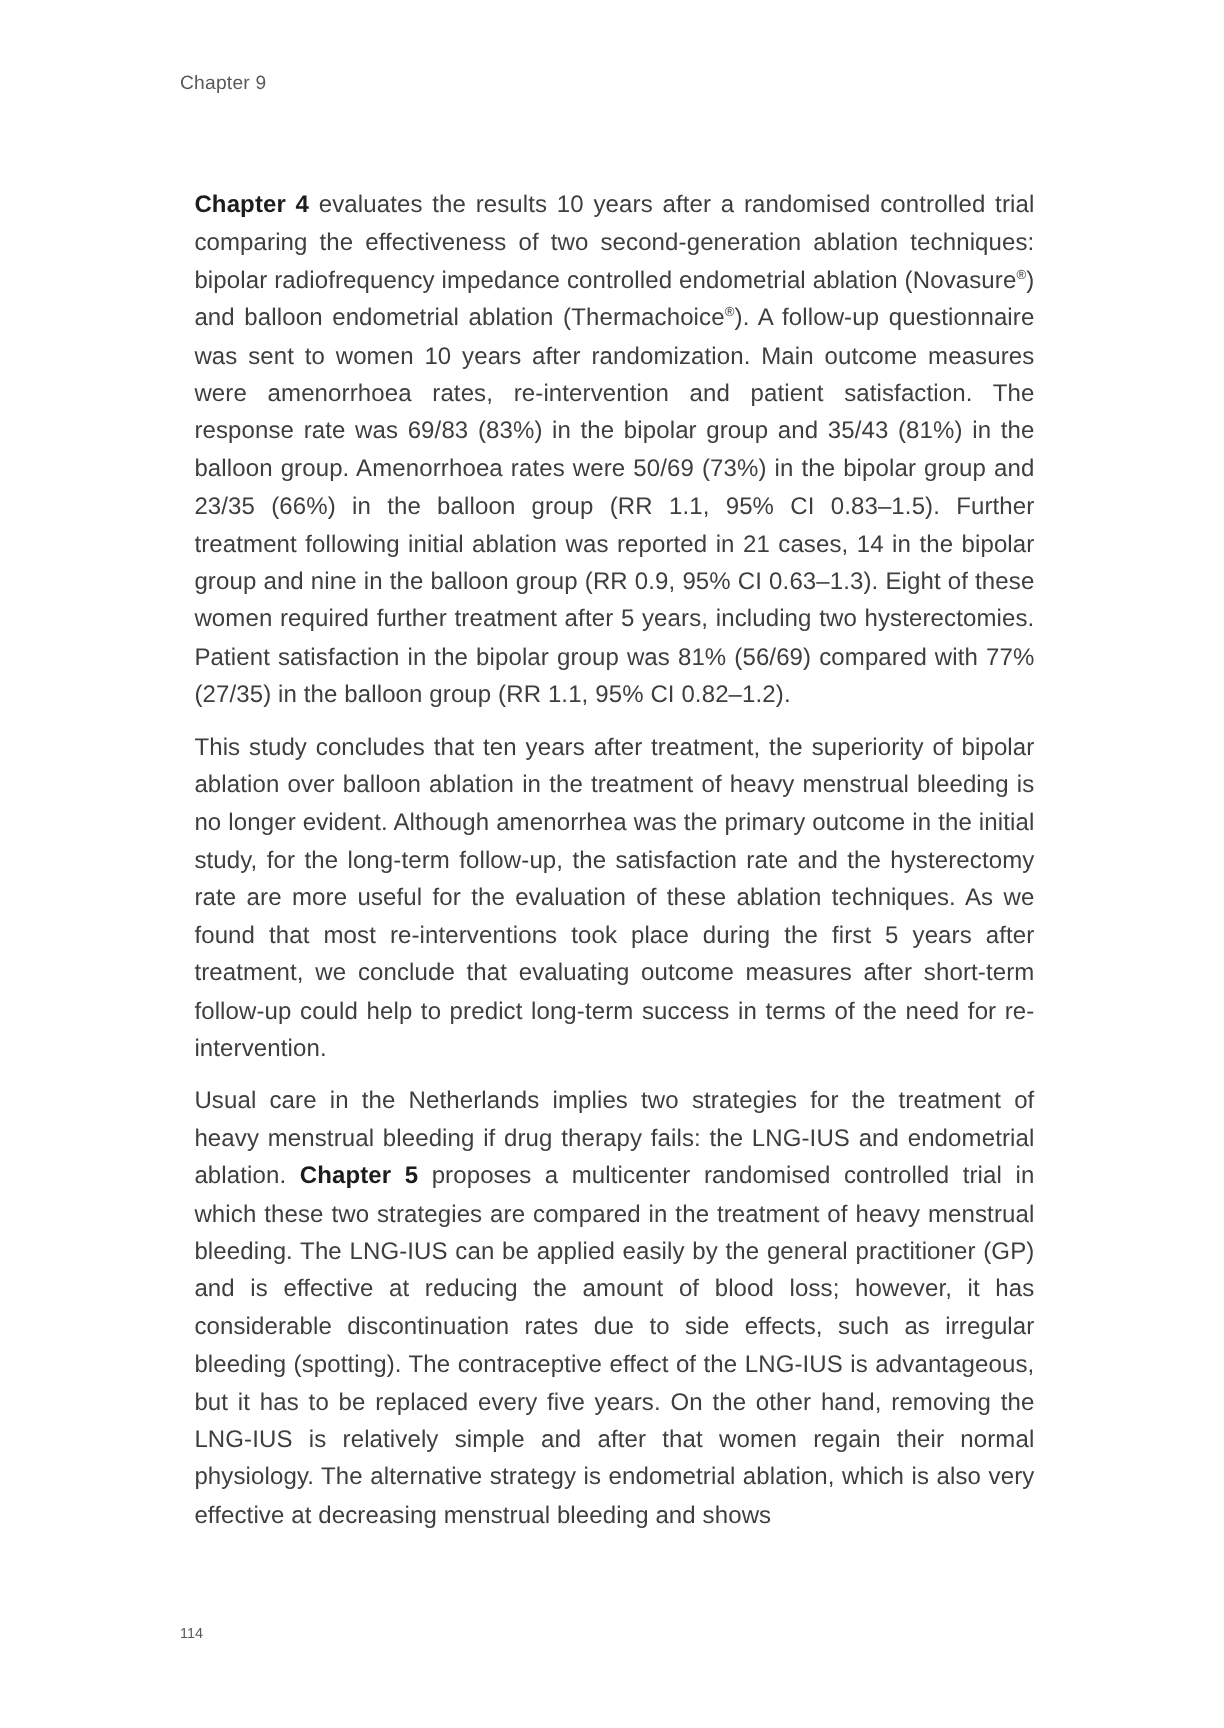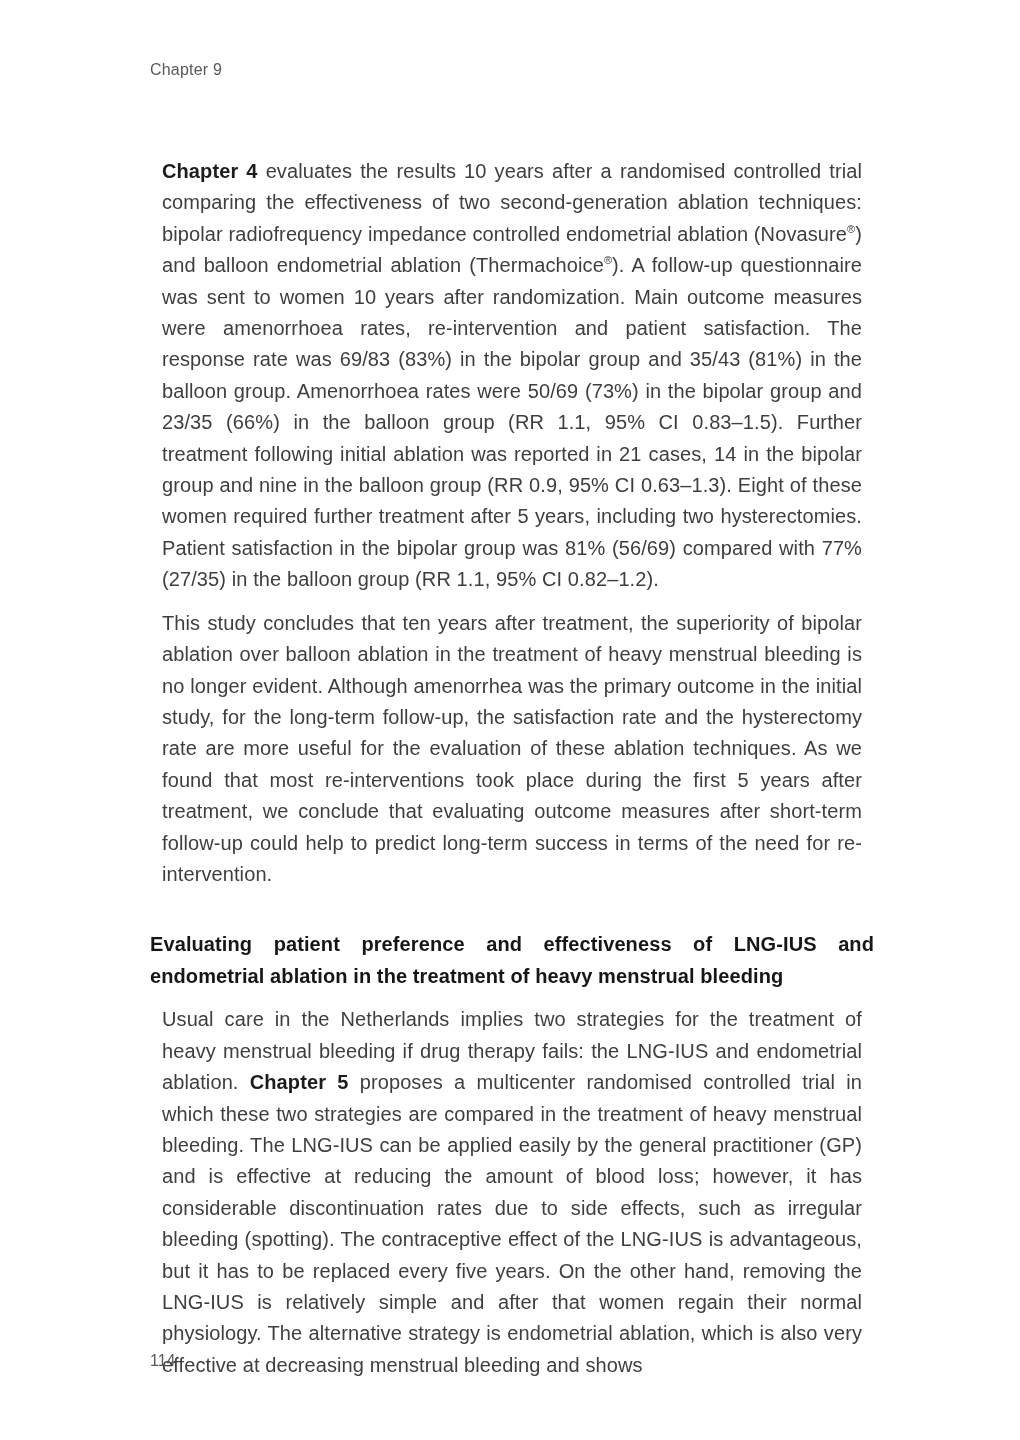--- a/index.html
+++ b/index.html
@@ -56,35 +56,34 @@
     line-height: 32px;
     font-weight: bold;
     color: #161616;
     text-align: justify;
     letter-spacing: 0.1px;
   }
   .page-number {
     position: absolute;
     left: 150px;
     top: 1351px;
-    font-size: 16px;
+    font-size: 12px;
     line-height: 20px;
     color: #59595b;
   }
 </style>
 </head>
 <body>
 
 <div class="page">
   <div class="running-header">Chapter 9</div>
 
   <main class="text-col">
     <p class="body-para"><span class="b">Chapter 4</span><span> evaluates the results 10 years after a randomised controlled trial comparing the effectiveness of two second-generation ablation techniques: bipolar radiofrequency impedance controlled endometrial ablation (Novasure</span><sup>®</sup><span>) and balloon endometrial ablation (Thermachoice</span><sup>®</sup><span>). A follow-up questionnaire was sent to women 10 years after randomization. Main outcome measures were amenorrhoea rates, re-intervention and patient satisfaction. The response rate was 69/83 (83%) in the bipolar group and 35/43 (81%) in the balloon group. Amenorrhoea rates were 50/69 (73%) in the bipolar group and 23/35 (66%) in the balloon group (RR 1.1, 95% CI 0.83–1.5). Further treatment following initial ablation was reported in 21 cases, 14 in the bipolar group and nine in the balloon group (RR 0.9, 95% CI 0.63–1.3). Eight of these women required further treatment after 5 years, including two hysterectomies. Patient satisfaction in the bipolar group was 81% (56/69) compared with 77% (27/35) in the balloon group (RR 1.1, 95% CI 0.82–1.2).</span></p>
 
     <p class="body-para"><span>This study concludes that ten years after treatment, the superiority of bipolar ablation over balloon ablation in the treatment of heavy menstrual bleeding is no longer evident. Although amenorrhea was the primary outcome in the initial study, for the long-term follow-up, the satisfaction rate and the hysterectomy rate are more useful for the evaluation of these ablation techniques. As we found that most re-interventions took place during the first 5 years after treatment, we conclude that evaluating outcome measures after short-term follow-up could help to predict long-term success in terms of the need for re-intervention.</span></p>
 
-    <h2 class="section-heading">Evaluating patient preference and effectiveness of LNG-IUS and endometrial ablation in the treatment of heavy menstrual bleeding</h2>
 
     <p class="body-para"><span>Usual care in the Netherlands implies two strategies for the treatment of heavy menstrual bleeding if drug therapy fails: the LNG-IUS and endometrial ablation. </span><span class="b">Chapter 5</span><span> proposes a multicenter randomised controlled trial in which these two strategies are compared in the treatment of heavy menstrual bleeding. The LNG-IUS can be applied easily by the general practitioner (GP) and is effective at reducing the amount of blood loss; however, it has considerable discontinuation rates due to side effects, such as irregular bleeding (spotting). The contraceptive effect of the LNG-IUS is advantageous, but it has to be replaced every five years. On the other hand, removing the LNG-IUS is relatively simple and after that women regain their normal physiology. The alternative strategy is endometrial ablation, which is also very effective at decreasing menstrual bleeding and shows</span></p>
   </main>
 
   <div class="page-number">114</div>
 </div>
 
 </body></html>

